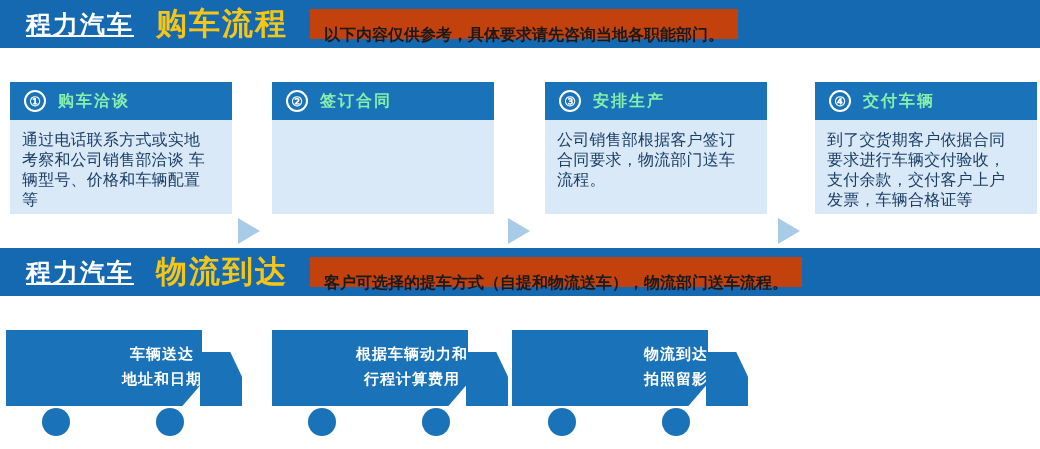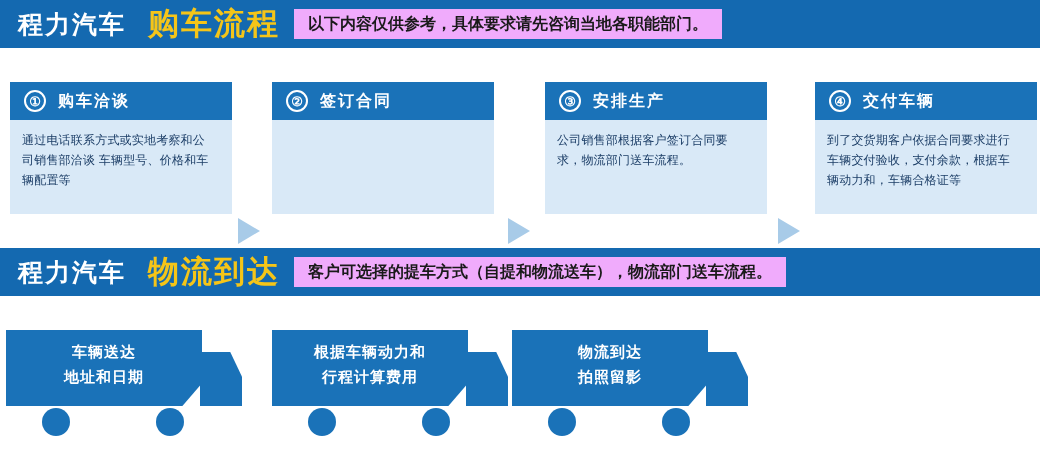--- a/index.html
+++ b/index.html
@@ -16,38 +16,39 @@
     position: absolute;
     left: 0; width: 1040px; height: 48px;
     background: #1469b0;
     display: flex; align-items: center;
   }
   .banner-brand {
     color: #ffffff;
     font-size: 25px;
     font-weight: bold;
     letter-spacing: 2px;
-    margin-left: 18px;
+    margin-left: 26px;
+    text-decoration: underline;
   }
   .banner-sub {
     color: #f5c518;
     font-size: 31px;
     font-weight: bold;
     letter-spacing: 2px;
     margin-left: 22px;
   }
   .banner-note {
-    margin-left: 14px;
-    background: #f0abfc;
+    margin-left: 22px;
+    background: #c2410c;
     color: #1a1a1a;
     font-size: 16px;
     font-weight: bold;
     height: 30px;
     line-height: 30px;
-    padding: 0 14px;
+    padding: 11px 14px;
     white-space: nowrap;
   }
 
   #banner1 { top: 0; }
   #banner2 { top: 248px; }
 
   
   .cards { position: absolute; top: 82px; left: 0; width: 1040px; height: 132px; }
   .card {
     position: absolute;
@@ -67,30 +68,30 @@
     width: 22px; height: 22px;
     border: 2px solid #ffffff;
     border-radius: 50%;
     color: #ffffff;
     font-size: 13px;
     line-height: 19px;
     text-align: center;
     font-weight: bold;
   }
   .card-title {
-    color: #ffffff;
+    color: #86efac;
     font-size: 16px;
     font-weight: bold;
     letter-spacing: 2px;
     margin-left: 12px;
   }
   .card-body {
     padding: 10px 16px 0 12px;
     color: #1b3d66;
-    font-size: 12px;
+    font-size: 16px;
     line-height: 20px;
     letter-spacing: 0.2px;
   }
 
   #card1 { left: 10px; }
   #card2 { left: 272px; }
   #card3 { left: 545px; }
   #card4 { left: 815px; }
 
   .arrow {
@@ -109,22 +110,21 @@
   .trucks { position: absolute; top: 330px; left: 0; width: 1040px; height: 119px; }
   .truck { position: absolute; top: 0; width: 236px; height: 119px; }
   .truck-body {
     position: absolute;
     top: 0; left: 0;
     width: 196px; height: 76px;
     background: #1a72b8;
     clip-path: polygon(0 0, 100% 0, 100% 70%, 90% 100%, 0 100%);
     display: flex;
     align-items: center;
-    justify-content: center;
-    font-family: Liberation Mono, monospace;
+    justify-content: flex-end;
   }
   .truck-cab {
     position: absolute;
     top: 22px; left: 194px;
     width: 42px; height: 54px;
     background: #1a72b8;
     clip-path: polygon(0 0, 72% 0, 100% 46%, 100% 100%, 0 100%);
   }
   .truck-label {
     color: #ffffff;
@@ -183,21 +183,21 @@
         <span class="card-title">安排生产</span>
       </div>
       <div class="card-body">公司销售部根据客户签订合同要求，物流部门送车流程。</div>
     </div>
 
     <div class="card" id="card4">
       <div class="card-head">
         <span class="card-num">④</span>
         <span class="card-title">交付车辆</span>
       </div>
-      <div class="card-body">到了交货期客户依据合同要求进行车辆交付验收，支付余款，根据车辆动力和，车辆合格证等</div>
+      <div class="card-body">到了交货期客户依据合同要求进行车辆交付验收，支付余款，交付客户上户发票，车辆合格证等</div>
     </div>
 
     <div class="arrow" id="arrow1"></div>
     <div class="arrow" id="arrow2"></div>
     <div class="arrow" id="arrow3"></div>
   </div>
 
   <div class="banner" id="banner2">
     <span class="banner-brand">程力汽车</span>
     <span class="banner-sub">物流到达</span>

